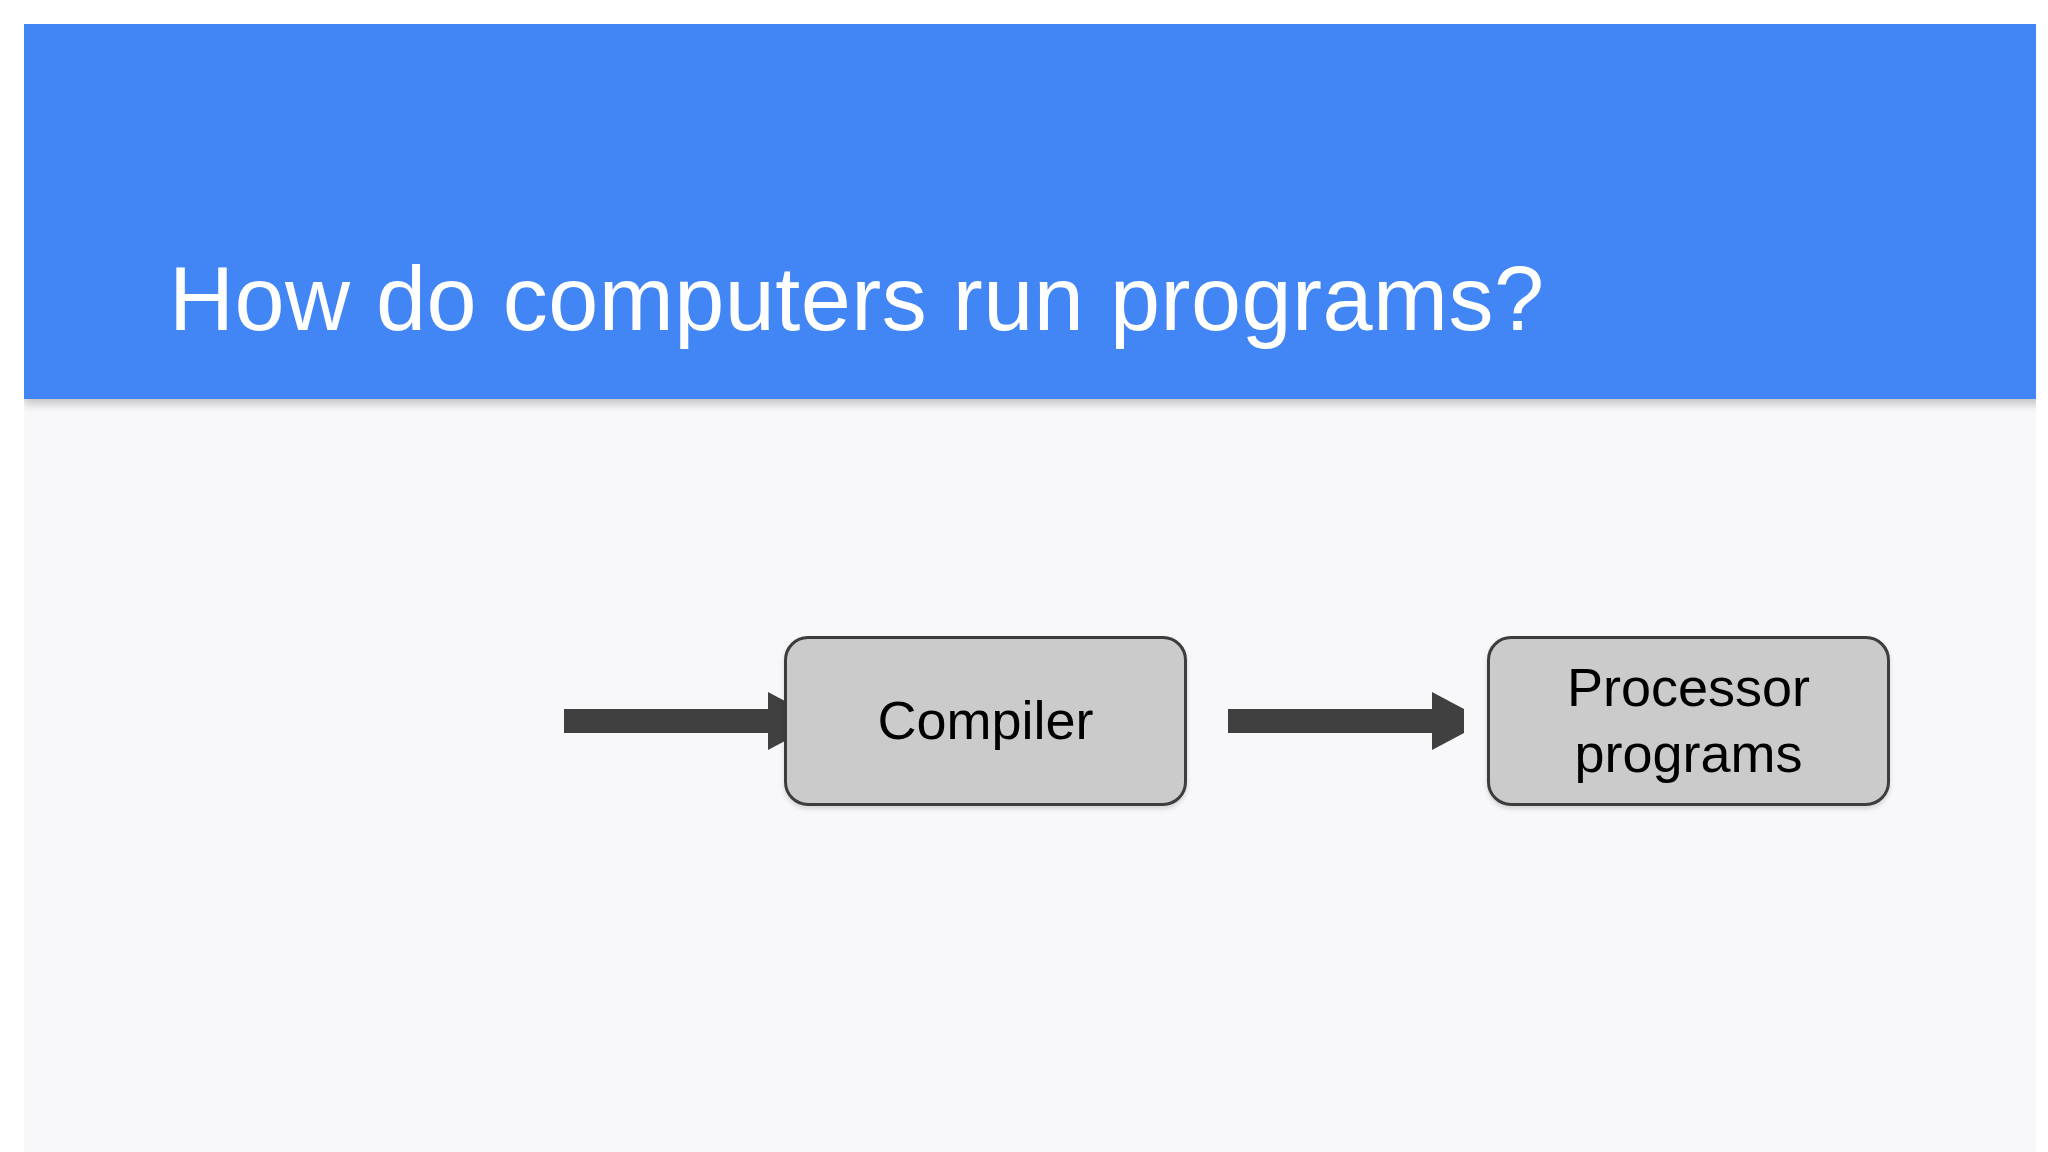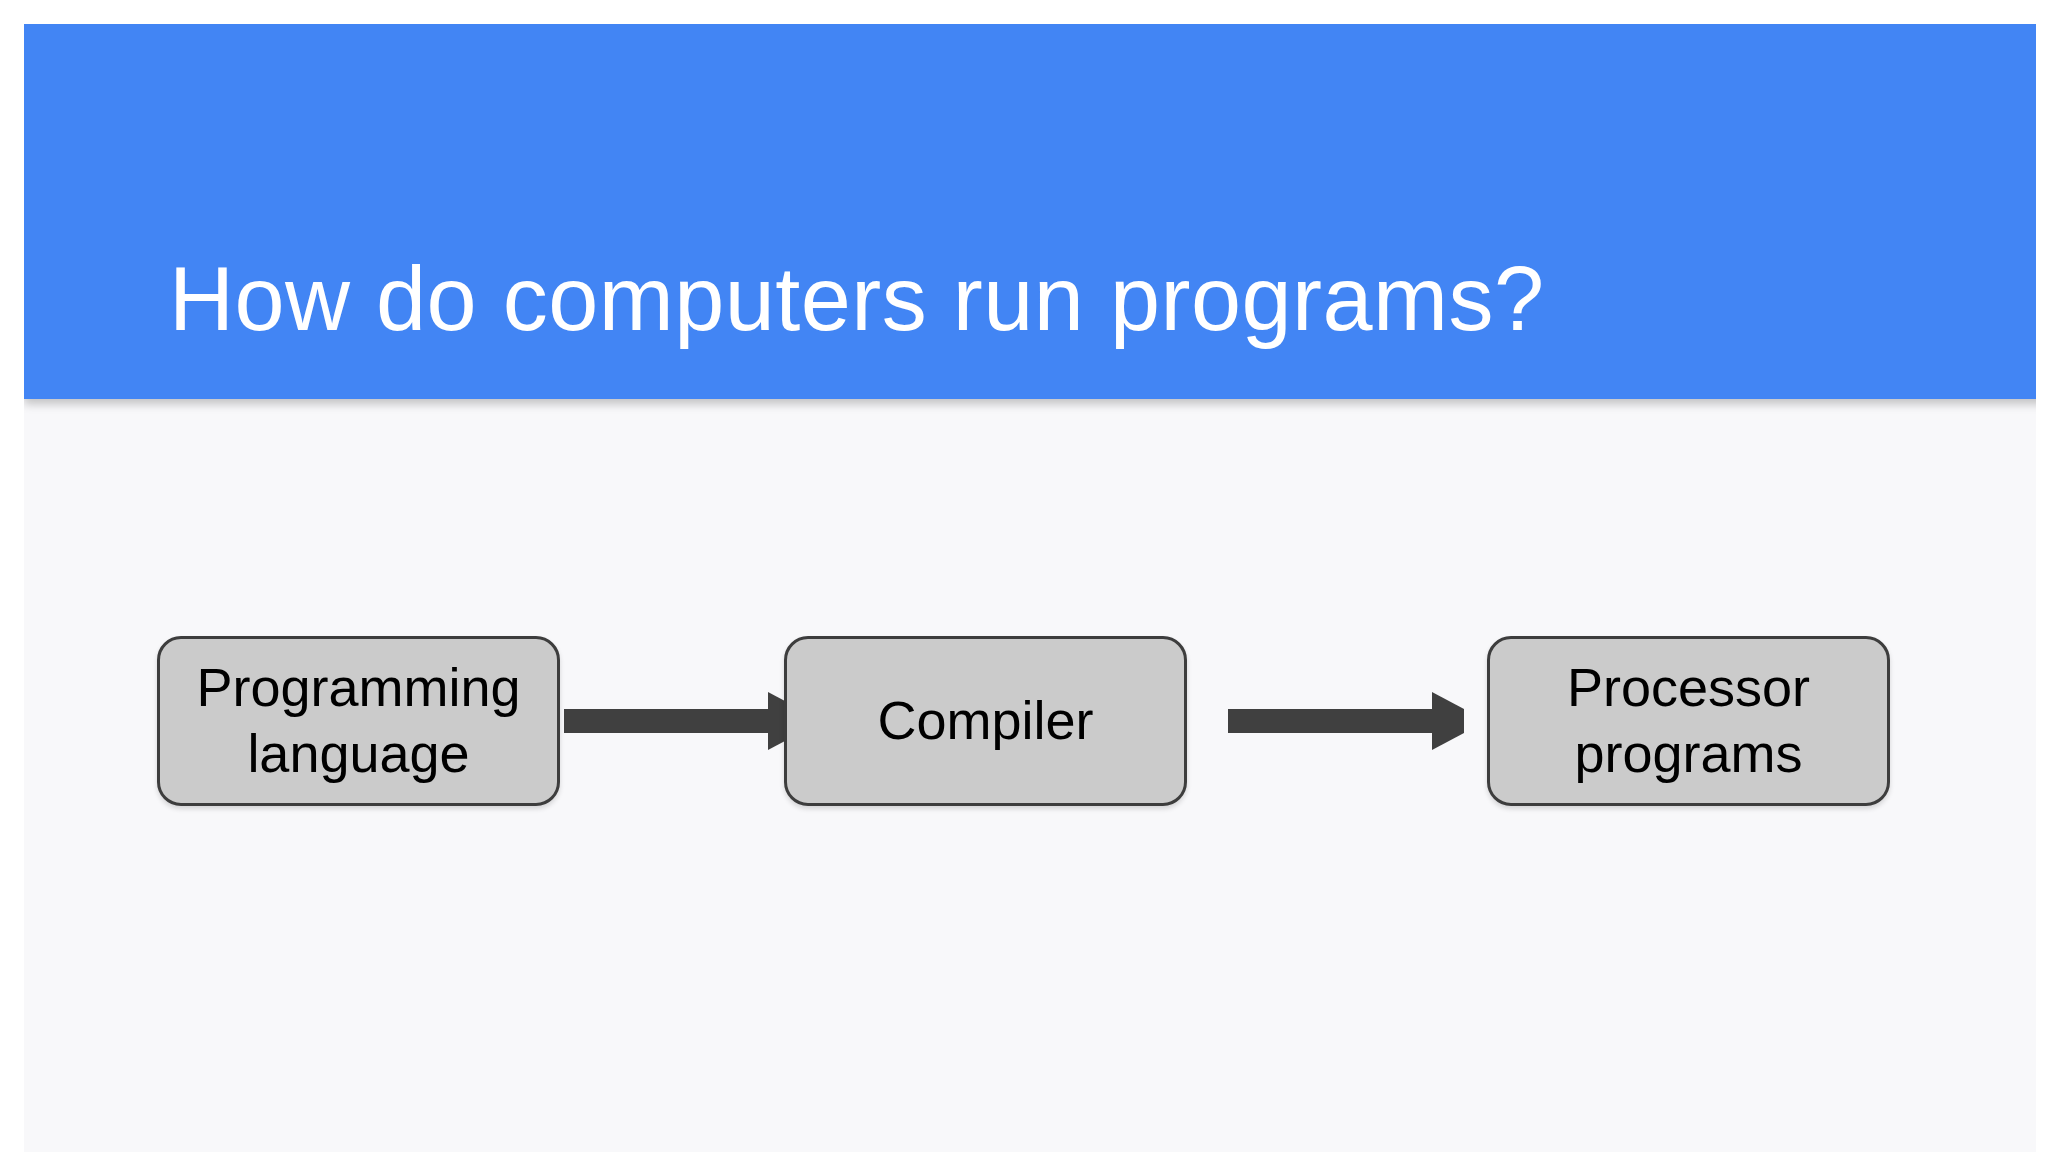--- a/index.html
+++ b/index.html
@@ -103,23 +103,20 @@
 <body>
 
 <div class="slide">
 
   <header class="header">
     <h1 class="title">How do computers run programs?</h1>
   </header>
 
   <main class="canvas">
 
-    <div class="node node-1">
-      <span class="node-label">Programming language</span>
-    </div>
 
     <div class="arrow arrow-1">
       <div class="arrow-line"></div>
       <div class="arrow-head"></div>
     </div>
 
     <div class="node node-2">
       <span class="node-label">Compiler</span>
     </div>
 

